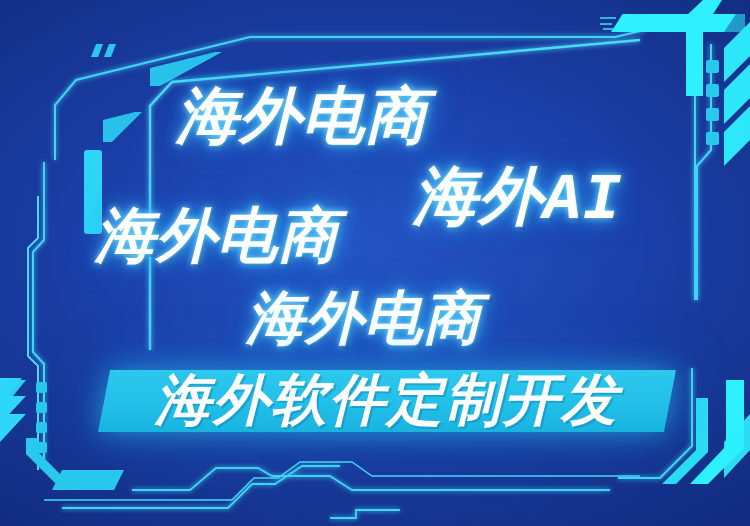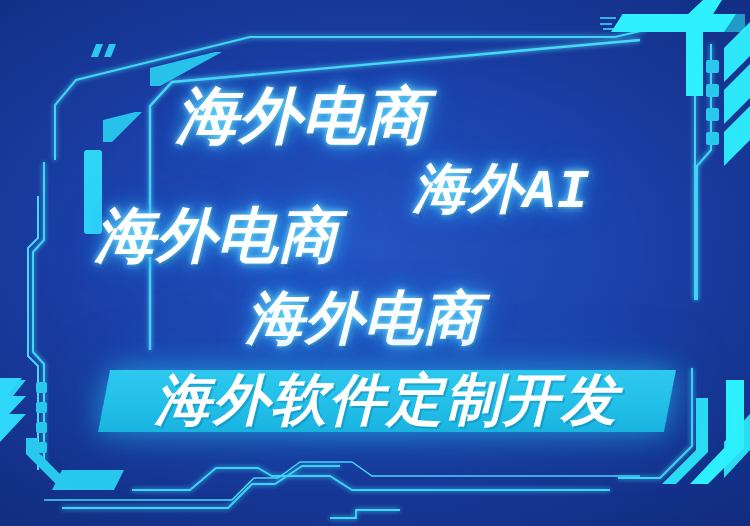--- a/index.html
+++ b/index.html
@@ -29,21 +29,21 @@
     font-style:italic;
     letter-spacing:1px;
     white-space:nowrap;
     text-shadow:
       0 0 6px rgba(120,230,255,.95),
       0 0 16px rgba(60,190,255,.85),
       0 0 30px rgba(40,160,255,.6),
       3px 3px 0 rgba(10,40,120,.55);
   }
   .l1{left:176px;top:74px;font-size:62px;}
-  .l2{left:413px;top:153px;font-size:54px;}
+  .l2{left:413px;top:153px;font-size:64px;}
   .l3{left:95px;top:196px;font-size:60px;}
   .l4{left:246px;top:280px;font-size:58px;}
 
   
   .bannerbox{
     position:absolute;left:104px;top:370px;width:566px;height:62px;z-index:7;
     background:linear-gradient(180deg,#2ec8ee 0%,#22bfe8 55%,#19b3e0 100%);
     transform:skewX(-11deg);
     box-shadow:0 0 26px rgba(45,200,240,.55), 0 0 60px rgba(30,150,230,.35);
   }

